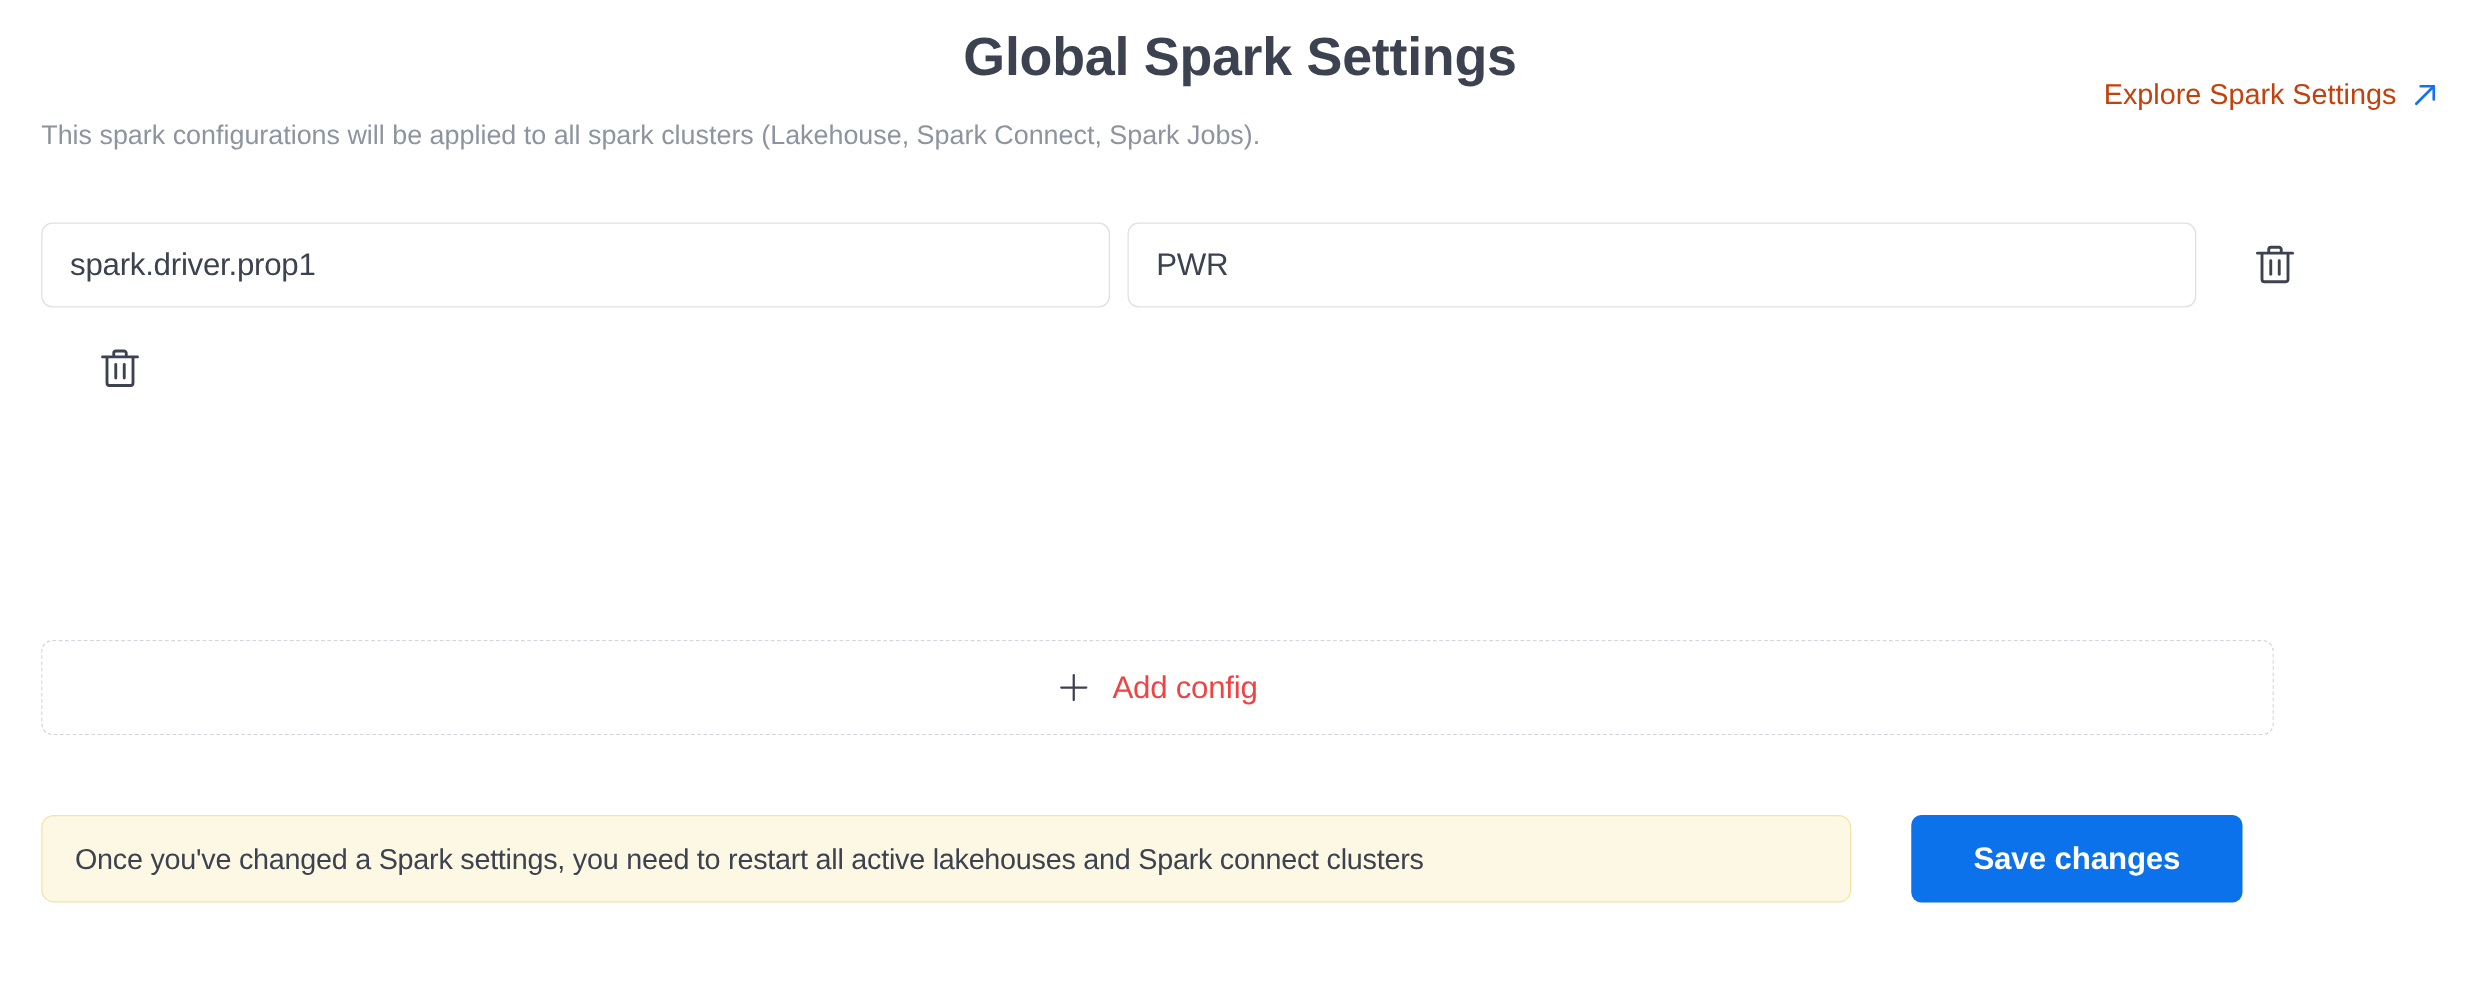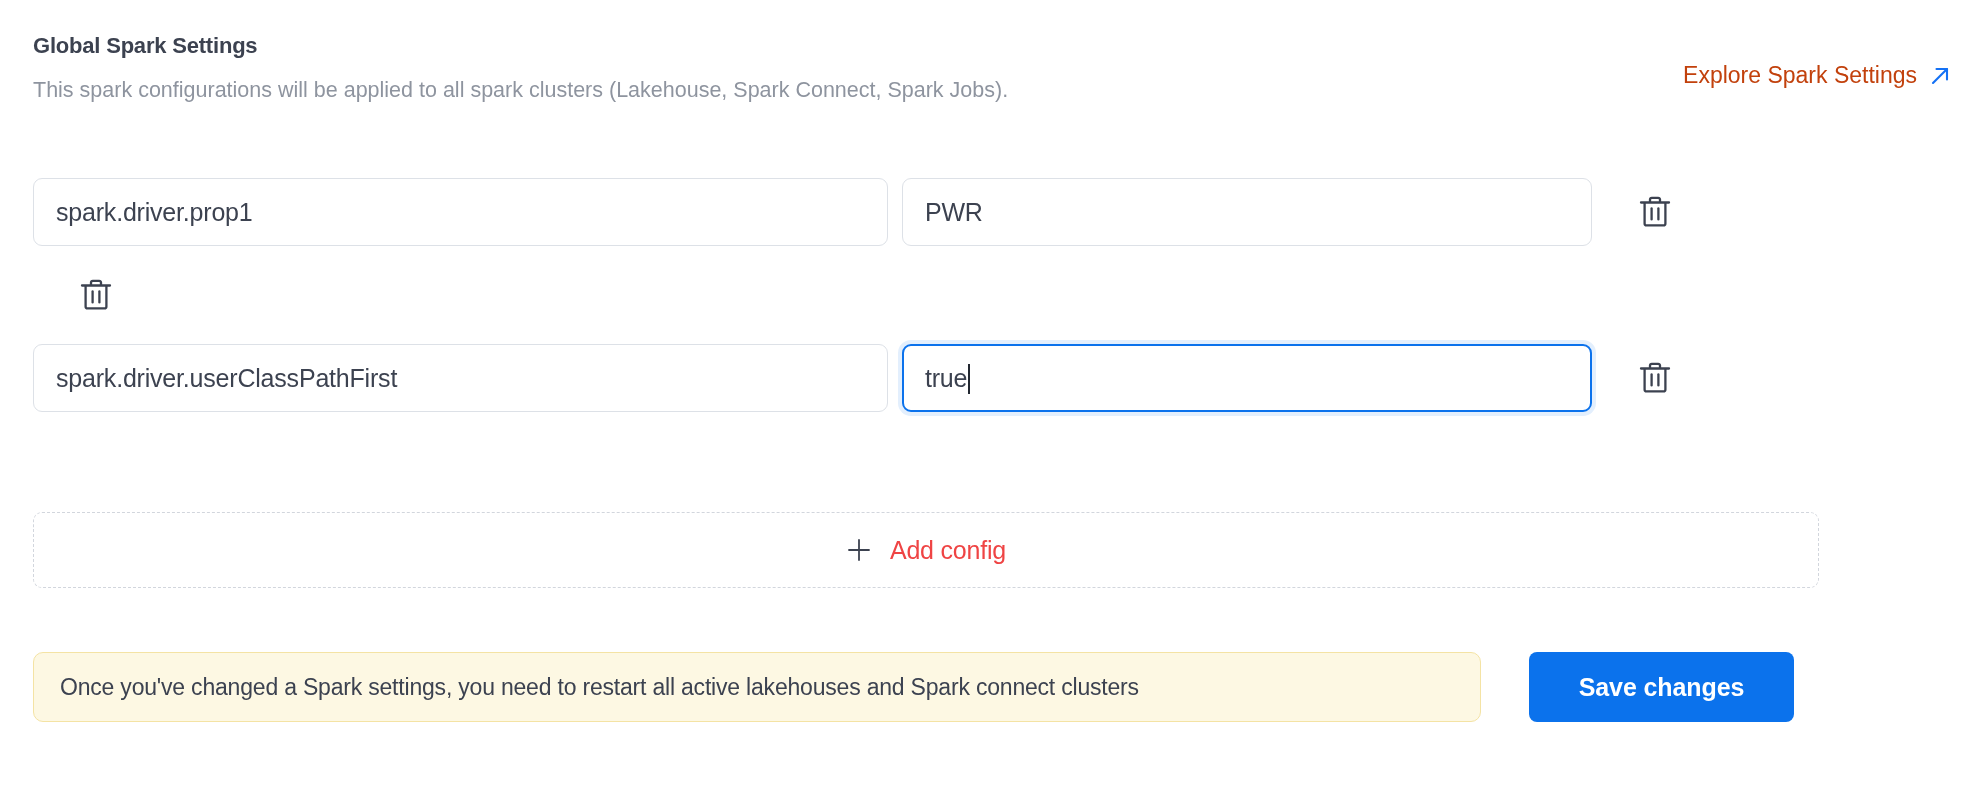--- a/index.html
+++ b/index.html
@@ -24,33 +24,34 @@
 
   
   .header {
     position: absolute;
     left: 33px;
     top: 26px;
     right: 33px;
     height: 90px;
   }
   .title {
-    font-size: 22px;
+    font-size: 43px;
     font-weight: bold;
     letter-spacing: -0.2px;
     color: #3c4250;
     line-height: 40px;
     margin: 0;
     padding: 0;
+    text-align: center;
   }
   .subtitle {
     font-size: 21.5px;
     color: #8e949f;
     line-height: 28px;
-    margin: 10px 0 0 0;
+    margin: 28px 0 0 0;
     white-space: nowrap;
   }
   .explore-link {
     position: absolute;
     right: 0px;
     top: 36px;
     display: inline-flex;
     align-items: center;
     gap: 12px;
     font-size: 23px;
@@ -89,21 +90,21 @@
     align-items: center;
     padding: 0 22px;
     font-size: 25px;
     color: #3c4250;
     letter-spacing: -0.2px;
     overflow: hidden;
     white-space: nowrap;
     cursor: text;
   }
   .field.key { width: 855px; flex: none; }
-  .field.val { width: 690px; flex: none; margin-left: 14px; }
+  .field.val { width: 855px; flex: none; margin-left: 14px; }
   .field.focused {
     border: 2px solid #0b72ec;
     box-shadow: 0 0 0 4px #e3effd;
     padding: 0 21px;
   }
   .caret {
     display: inline-block;
     width: 2px;
     height: 30px;
     background: #222831;
@@ -239,40 +240,20 @@
             <path d="M3 8.5 H31" stroke="#3c4250" stroke-width="2.3" stroke-linecap="round"></path>
             <path d="M12 8.5 V5.6 a1.8 1.8 0 0 1 1.8-1.8 h6.4 a1.8 1.8 0 0 1 1.8 1.8 V8.5" stroke="#3c4250" stroke-width="2.3" stroke-linejoin="round"></path>
             <path d="M6.6 8.5 V29.4 a2 2 0 0 0 2 2 H25.4 a2 2 0 0 0 2-2 V8.5" stroke="#3c4250" stroke-width="2.3" stroke-linejoin="round"></path>
             <path d="M13.6 14.5 V25.4" stroke="#3c4250" stroke-width="2.3" stroke-linecap="round"></path>
             <path d="M20.4 14.5 V25.4" stroke="#3c4250" stroke-width="2.3" stroke-linecap="round"></path>
           </svg>
         </span>
       </button>
     </div>
 
-    <div class="config-row">
-      <div class="field key">
-        <span>spark.driver.userClassPathFirst</span>
-      </div>
-      <div class="field val focused">
-        <span>true</span>
-          <span class="caret"></span>
-      </div>
-      <button class="del-btn">
-        <span>
-          <svg width="34" height="36" viewBox="0 0 34 36" fill="none" xmlns="http://www.w3.org/2000/svg">
-            <path d="M3 8.5 H31" stroke="#3c4250" stroke-width="2.3" stroke-linecap="round"></path>
-            <path d="M12 8.5 V5.6 a1.8 1.8 0 0 1 1.8-1.8 h6.4 a1.8 1.8 0 0 1 1.8 1.8 V8.5" stroke="#3c4250" stroke-width="2.3" stroke-linejoin="round"></path>
-            <path d="M6.6 8.5 V29.4 a2 2 0 0 0 2 2 H25.4 a2 2 0 0 0 2-2 V8.5" stroke="#3c4250" stroke-width="2.3" stroke-linejoin="round"></path>
-            <path d="M13.6 14.5 V25.4" stroke="#3c4250" stroke-width="2.3" stroke-linecap="round"></path>
-            <path d="M20.4 14.5 V25.4" stroke="#3c4250" stroke-width="2.3" stroke-linecap="round"></path>
-          </svg>
-        </span>
-      </button>
-    </div>
   </div>
 
   <div class="add-config">
     <span class="plus">
       <svg width="26" height="26" viewBox="0 0 26 26" fill="none" xmlns="http://www.w3.org/2000/svg">
         <path d="M13 3 V23" stroke="#3c4250" stroke-width="1.8" stroke-linecap="round"></path>
         <path d="M3 13 H23" stroke="#3c4250" stroke-width="1.8" stroke-linecap="round"></path>
       </svg>
     </span>
     <span>Add config</span>

